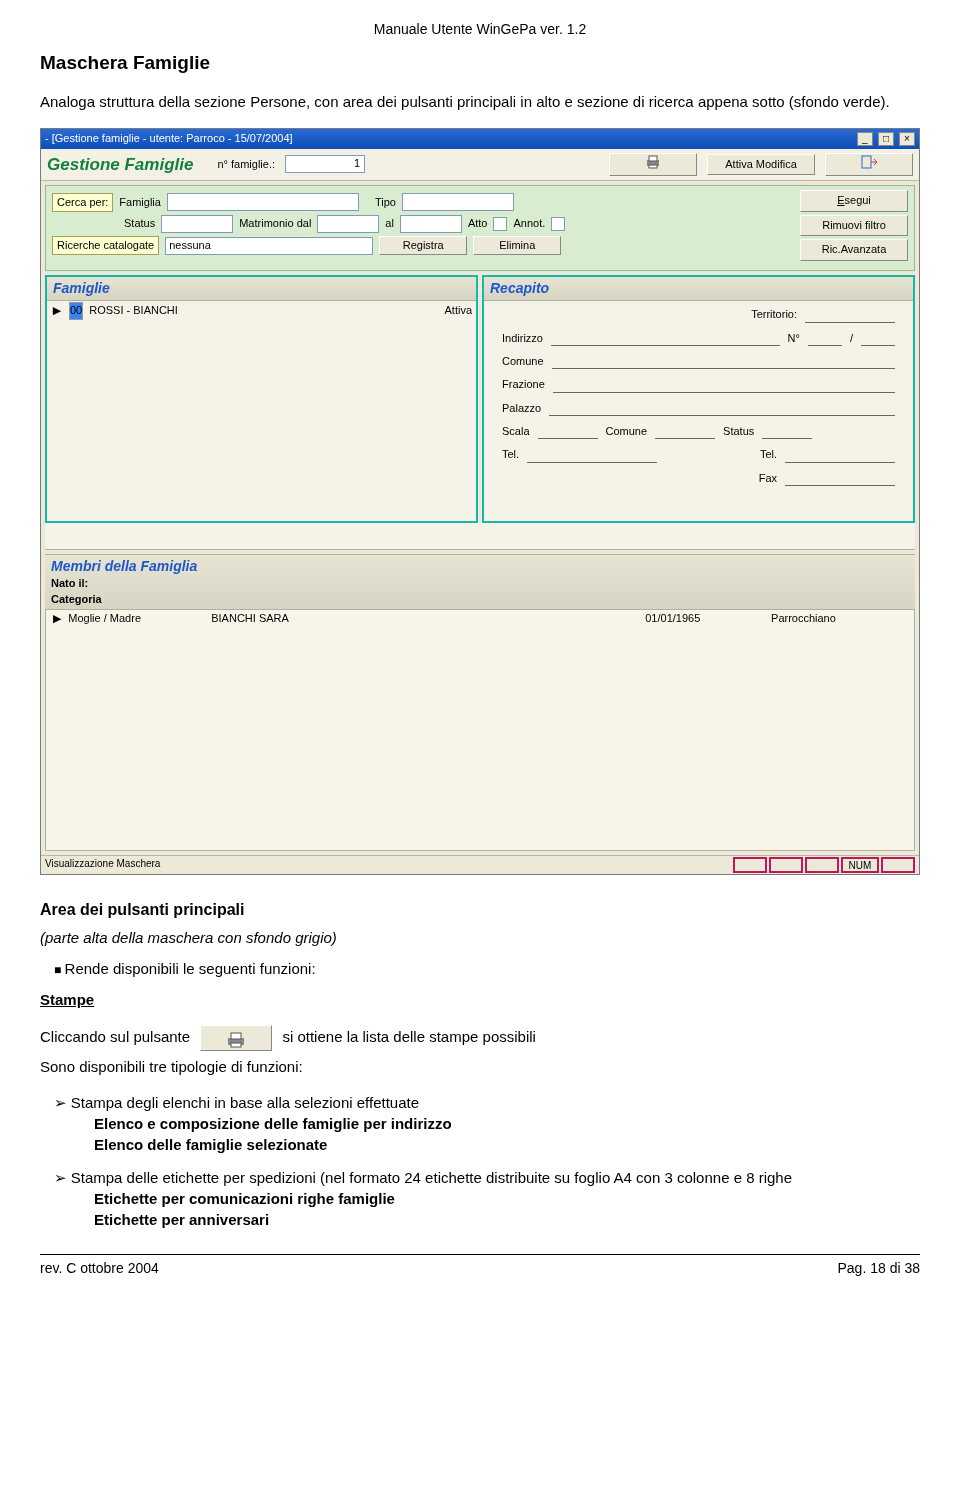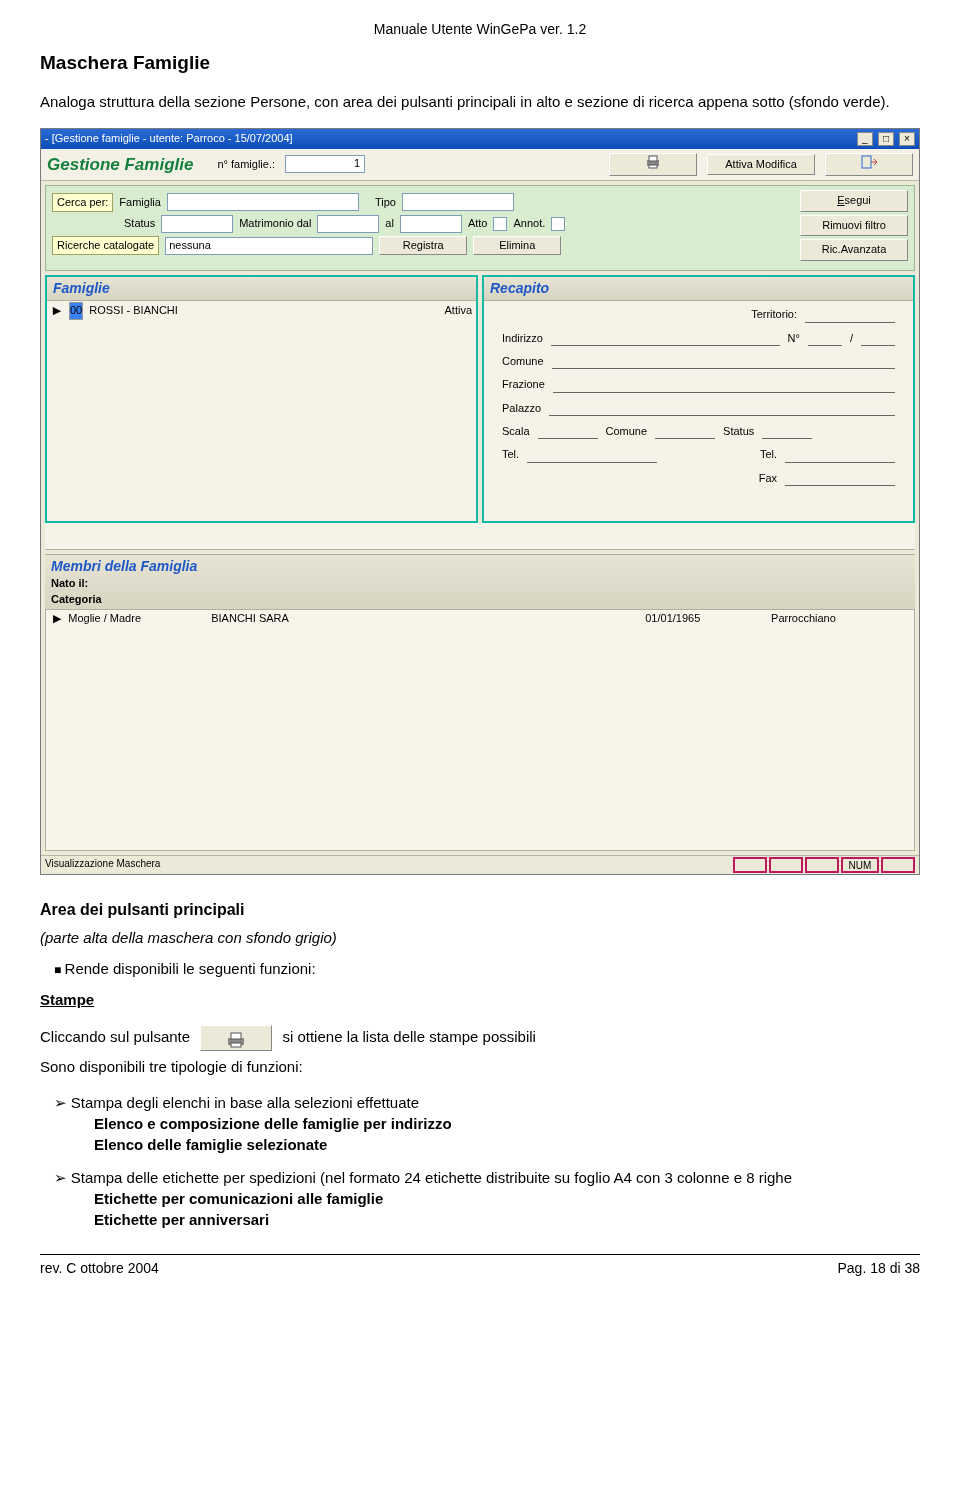--- a/index.html
+++ b/index.html
@@ -294,21 +294,21 @@
   <p style="margin-top:-10px;">Sono disponibili tre tipologie di funzioni:</p>
 
   <ul class="arrow-list">
     <li>
       <span>Stampa degli elenchi in base alla selezioni effettuate</span>
       <div class="indent bold">Elenco e composizione delle famiglie per indirizzo</div>
       <div class="indent bold">Elenco delle famiglie selezionate</div>
     </li>
     <li>
       <span class="justify">Stampa delle etichette per spedizioni (nel formato 24 etichette distribuite su foglio A4 con 3 colonne e 8 righe</span>
-      <div class="indent bold">Etichette per comunicazioni alle famiglie</div>
+      <div class="indent bold">Etichette per comunicazioni righe famiglie</div>
       <div class="indent bold">Etichette per anniversari</div>
     </li>
   </ul>
 
   <div class="footer-rule"></div>
   <div class="footer">
     <span>rev. C  ottobre 2004</span>
     <span>Pag. 18 di 38</span>
   </div>
 </div>

